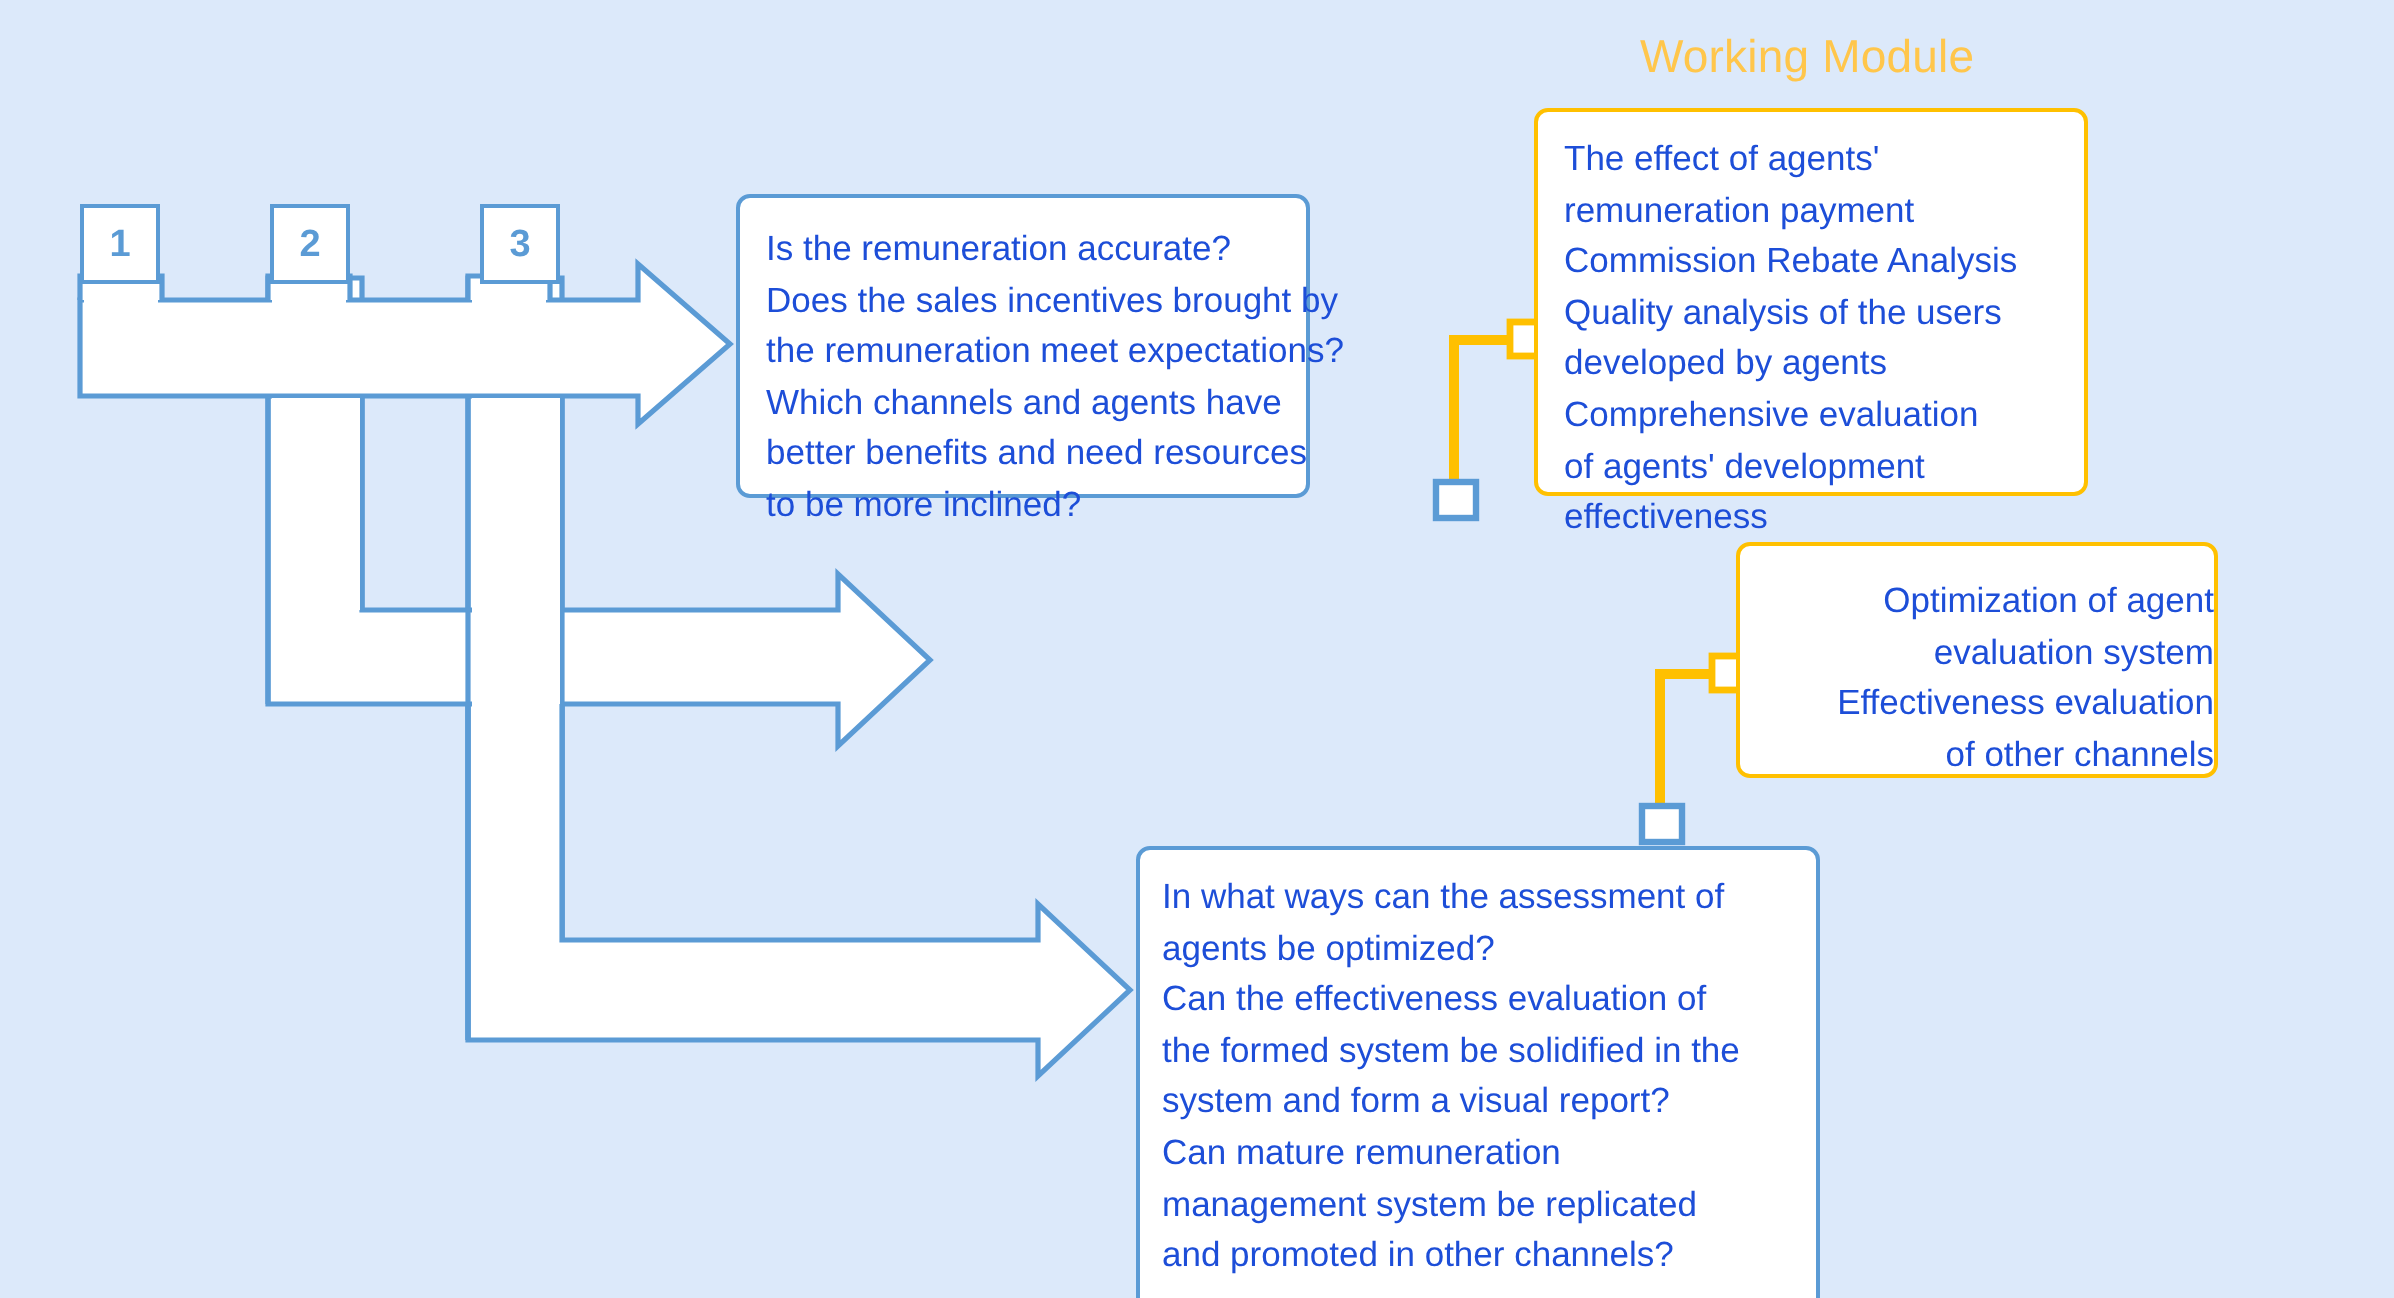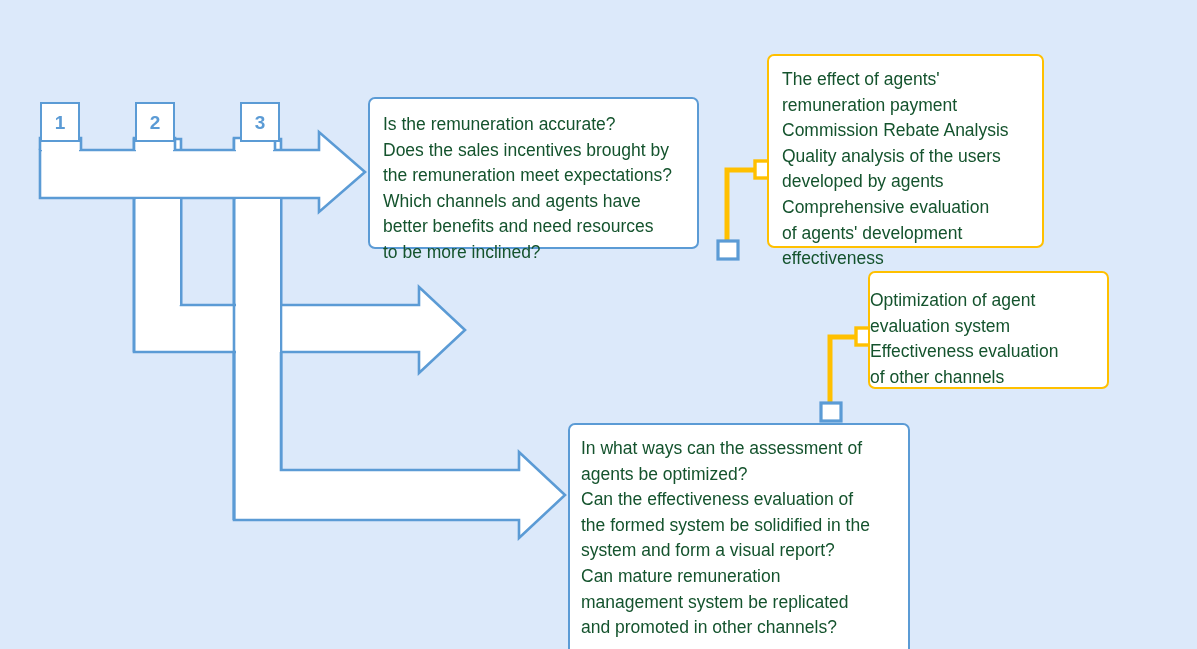--- a/index.html
+++ b/index.html
@@ -23,21 +23,21 @@
     position: absolute;
     left: 0;
     top: 0;
     width: 1197px;
     height: 649px;
   }
   .txtbox {
     position: absolute;
     box-sizing: border-box;
     background: #ffffff;
-    color: #14532d;
+    color: #1d4ed8;
     font-size: 17.5px;
     line-height: 25.6px;
     white-space: pre;
   }
   .blue-box {
     border: 2px solid #5b9bd5;
     border-radius: 7px;
   }
   .orange-box {
     border: 2px solid #ffc000;
@@ -59,25 +59,25 @@
   }
   #working-module-title {
     position: absolute;
     color: #ffc64b;
     font-size: 23px;
     line-height: 1;
     white-space: pre;
     letter-spacing: 0.1px;
   }
   
-  #q1 { left: 368px; top: 97px;  width: 331px; height: 152px; padding: 13px 16px 0 13px; }
+  #q1 { left: 368px; top: 97px;  width: 287px; height: 152px; padding: 13px 16px 0 13px; }
   #q2 { left: 468px; top: 262px; width: 338px; height: 145px; padding: 11px 0 0 9px; }
   #q3 { left: 568px; top: 423px; width: 342px; height: 244px; padding: 11px 0 0 11px; }
   #m1 { left: 767px; top: 54px;  width: 277px; height: 194px; padding: 11px 0 0 13px; }
-  #m2 { left: 868px; top: 271px; width: 241px; height: 118px; padding: 15px 0 0 0; }
+  #m2 { left: 868px; top: 271px; width: 241px; height: 118px; padding: 15px 0 0 10px; text-align: right; }
 </style>
 </head>
 <body>
 
 <div id="canvas">
 
   <svg id="vec" viewBox="0 0 1197 649" xmlns="http://www.w3.org/2000/svg">
 
     <g>
       <path d="M 234,139 L 281,139 L 281,470 L 519,470 L 519,452 L 565,495
@@ -136,20 +136,21 @@
   <div class="tab-num" style="left:40px; top:102px; width:40px; height:40px;">
     <span>1</span>
   </div>
   <div class="tab-num" style="left:135px; top:102px; width:40px; height:40px;">
     <span>2</span>
   </div>
   <div class="tab-num" style="left:240px; top:102px; width:40px; height:40px;">
     <span>3</span>
   </div>
 
+  <div id="working-module-title" style="left:820px; top:17px;">Working Module</div>
 
   <div id="q1" class="txtbox blue-box">Is the remuneration accurate?
 Does the sales incentives brought by
 the remuneration meet expectations?
 Which channels and agents have
 better benefits and need resources
 to be more inclined?</div>
 
 
   <div id="q3" class="txtbox blue-box">In what ways can the assessment of

